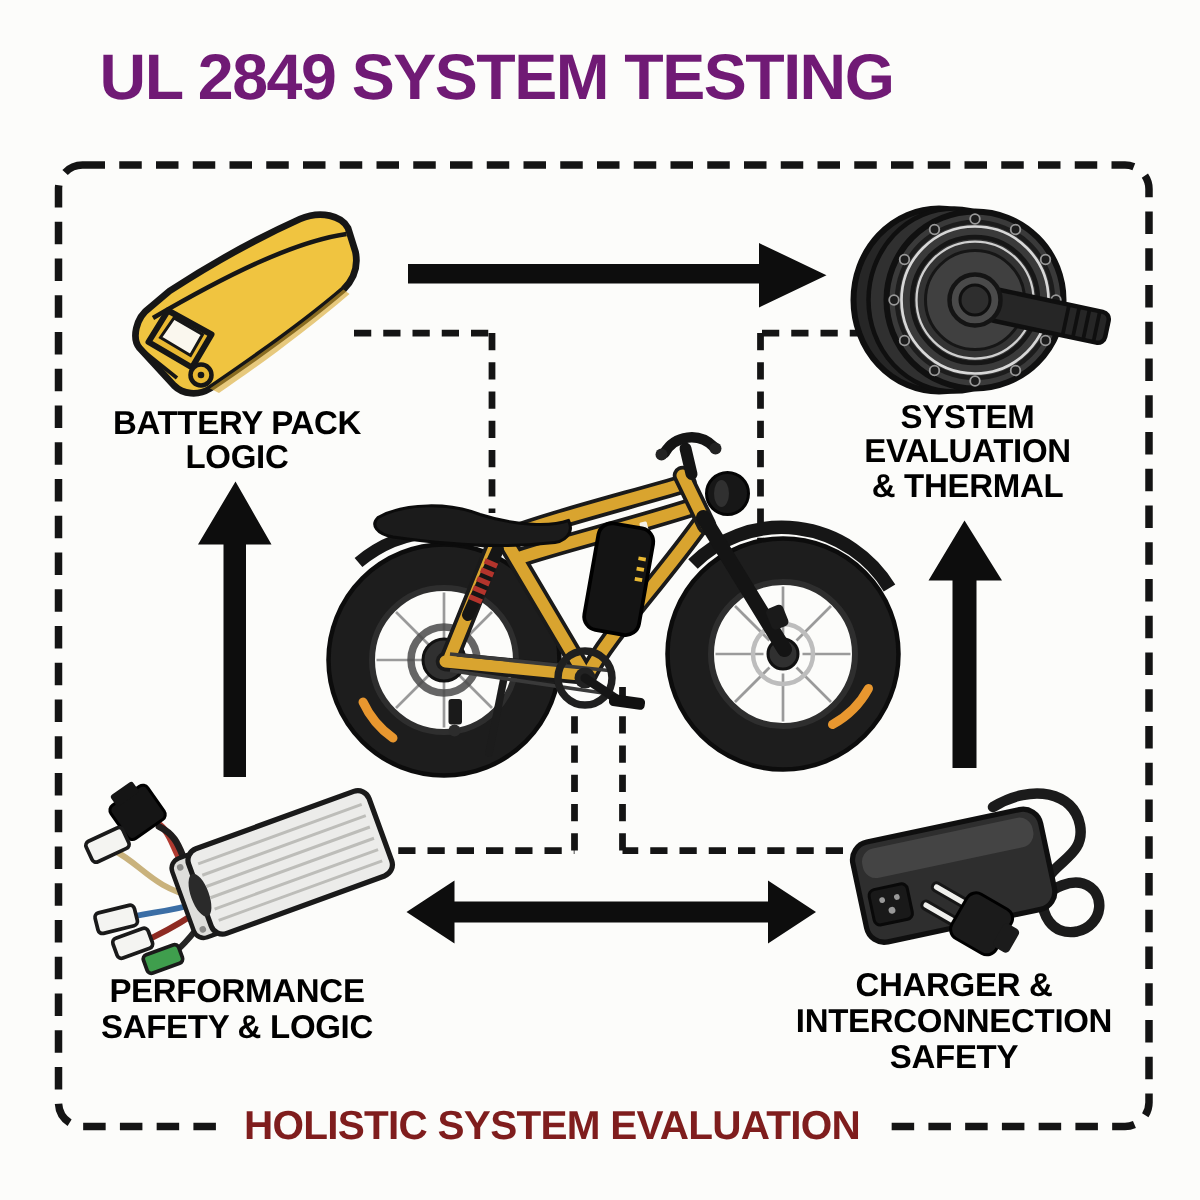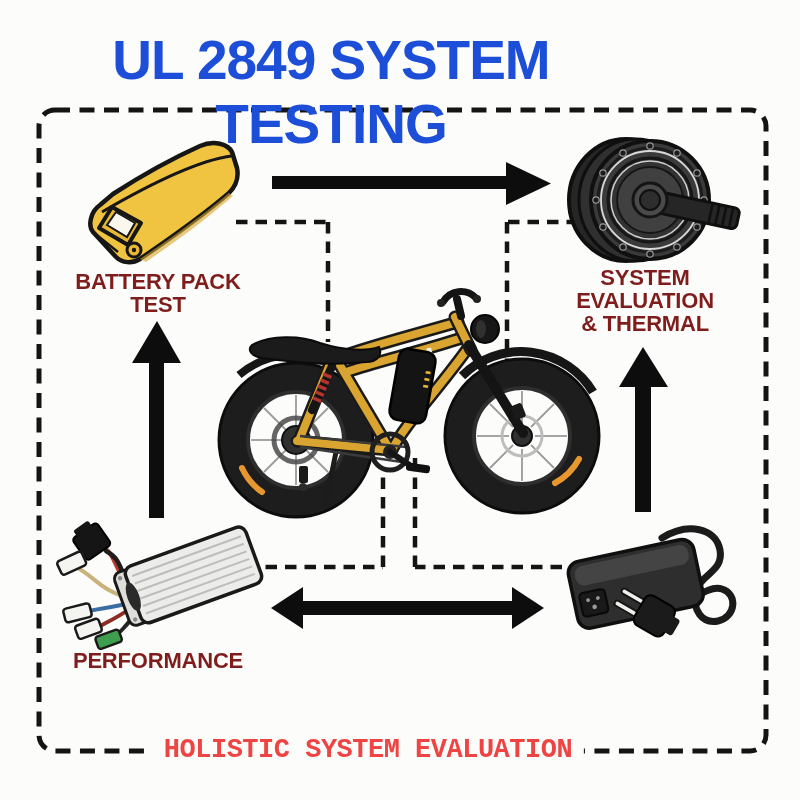--- a/index.html
+++ b/index.html
@@ -3,35 +3,35 @@
 <meta charset="utf-8">
 <style>
   html,body{margin:0;padding:0;background:#FCFCFA;}
   .stage{
     position:relative;width:800px;height:800px;background:#FCFCFA;overflow:hidden;
     font-family:"Liberation Sans", sans-serif;color:#141414;
   }
   .stage svg{position:absolute;left:0;top:0;}
   .title{
     position:absolute;left:0;top:28px;width:662px;text-align:center;
-    font-size:55px;font-weight:800;letter-spacing:-1px;color:#1d4ed8;
+    font-size:43px;font-weight:800;letter-spacing:-1px;color:#701a75;
   }
   .node-label{
     position:absolute;text-align:center;font-weight:800;font-size:22px;
-    line-height:23px;letter-spacing:-0.2px;color:#7f1d1d;
+    line-height:23px;letter-spacing:-0.2px;color:#000000;
   }
   .node-label div{white-space:nowrap;}
   .lbl-battery{left:28px;top:270px;width:260px;}
   .lbl-motor{left:515px;top:266px;width:260px;}
   .lbl-controller{left:28px;top:649px;width:260px;line-height:24px;}
   .lbl-charger{left:505px;top:645px;width:262px;line-height:24px;}
   .footer-label{
     position:absolute;top:735px;left:368px;transform:translateX(-50%);
     background:#FCFCFA;padding:0 12px;font-size:27px;font-weight:800;
-    letter-spacing:-0.5px;white-space:nowrap;color:#ef4444;font-family:Liberation Mono, monospace;
+    letter-spacing:-0.5px;white-space:nowrap;color:#7f1d1d;
   }
 </style>
 </head>
 <body>
 
 <div class="stage">
 
   <svg width="800" height="800" viewBox="0 0 800 800">
 
     <rect x="39" y="110" width="727" height="641" rx="16" fill="none" stroke="#141414" stroke-width="5" stroke-dasharray="15 9.5"></rect>
@@ -228,28 +228,34 @@
       <circle cx="390" cy="452" r="7" fill="#222"></circle>
       <path d="M 390,452 L 414,468" stroke="#161616" stroke-width="6" stroke-linecap="round"></path>
       <rect x="406" y="464" width="24" height="8" rx="3" fill="#111" transform="rotate(8 418 468)"></rect>
     </g>
   </svg>
 
   <div class="title">UL 2849 SYSTEM TESTING</div>
 
   <div class="node-label lbl-battery">
     <div>BATTERY PACK</div>
-    <div>TEST</div>
+    <div>LOGIC</div>
   </div>
 
   <div class="node-label lbl-motor">
     <div>SYSTEM</div>
     <div>EVALUATION</div>
     <div>&amp; THERMAL</div>
   </div>
 
   <div class="node-label lbl-controller">
     <div>PERFORMANCE</div>
-  </div>
-
+    <div>SAFETY &amp; LOGIC</div>
+  </div>
+
+  <div class="node-label lbl-charger">
+    <div>CHARGER &amp;</div>
+    <div>INTERCONNECTION</div>
+    <div>SAFETY</div>
+  </div>
 
   <div class="footer-label">HOLISTIC SYSTEM EVALUATION</div>
 </div>
 
 </body></html>

